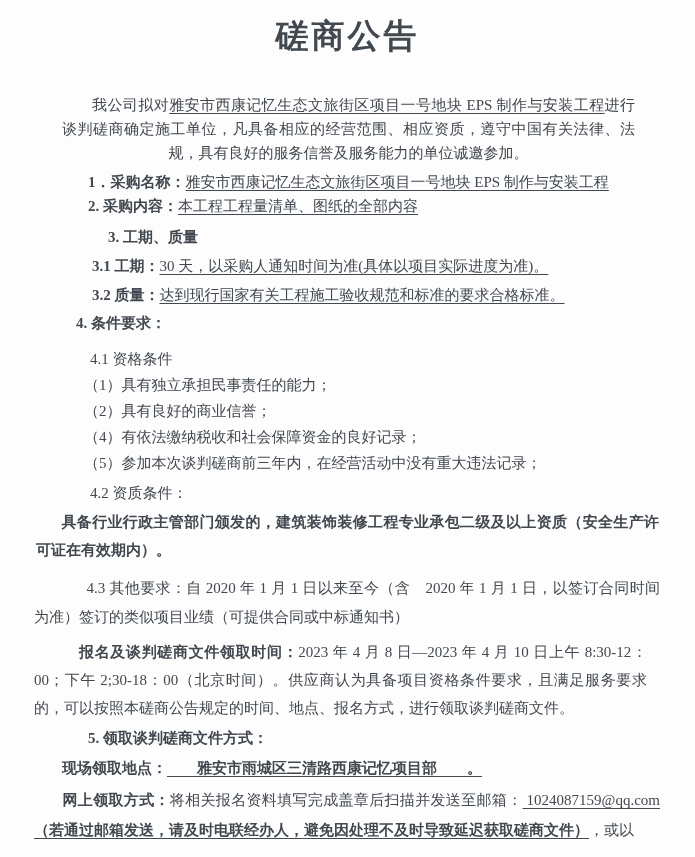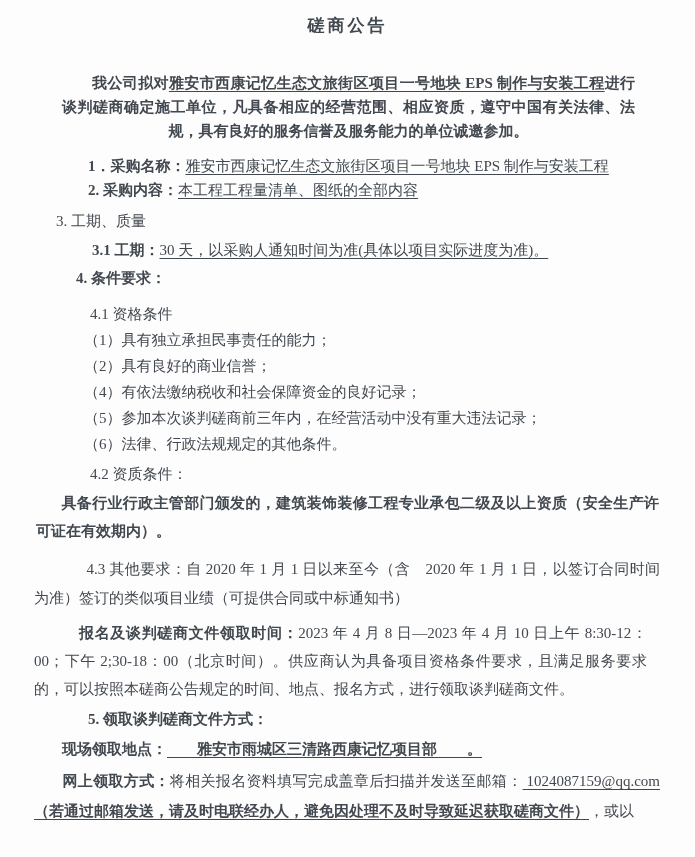--- a/index.html
+++ b/index.html
@@ -13,35 +13,34 @@
     font-family: "Liberation Serif", "DejaVu Serif", serif;
     font-size: 15px;
     overflow: hidden;
   }
   p { margin: 0; }
   .b { font-weight: bold; }
   .u { text-decoration: underline; text-underline-offset: 3px; }
   .title {
     padding-top: 14px;
     text-align: center;
-    font-size: 17px;
+    font-size: 33px;
     font-weight: bold;
     letter-spacing: 3px;
   }
   .intro {
-    margin: 34px 60px 13px 62px;
+    margin: 34px 60px 7px 62px;
     line-height: 24px;
     text-align: justify;
     text-align-last: center;
     text-indent: 2em;
-    font-weight: bold;
   }
   .row1 { margin: 4px 40px 0 88px; line-height: 21px; }
   .row2 { margin: 3px 40px 10px 88px; line-height: 21px; }
-  .h3   { margin: 8px 0 0 56px;  line-height: 20px; font-weight: normal; }
+  .h3   { margin: 8px 0 0 108px;  line-height: 20px; font-weight: bold; }
   .s31  { margin: 9px 40px 0 92px; line-height: 21px; }
   .s32  { margin: 8px 40px 0 92px; line-height: 21px; }
   .h4   { margin: 7px 0 16px 76px;  line-height: 20px; font-weight: bold; }
   .h41  { margin: 12px 0 0 90px; line-height: 20px; }
   .qual { margin: 7px 0 0 84px;  line-height: 19px; }
   .h42  { margin: 10px 0 0 90px; line-height: 20px; }
   .p42  { margin: 5px 36px 0 36px; line-height: 28px; font-weight: bold; text-indent: 1.7em; text-align: justify; }
   .p43  { margin: 10px 35px 0 34px; line-height: 29px; text-indent: 3.5em; text-align: justify; font-family: Liberation Serif, serif; }
   .signup { margin: 6px 48px 0 34px; line-height: 28px; text-indent: 3em; text-align: justify; }
   .h5   { margin: 6px 0 0 88px;  line-height: 20px; font-weight: bold; }
@@ -58,30 +57,30 @@
   <p class="intro"><span>我公司拟对</span><span class="u">雅安市西康记忆生态文旅街区项目一号地块 EPS 制作与安装工程</span><span>进行谈判磋商确定施工单位，凡具备相应的经营范围、相应资质，遵守中国有关法律、法规，具有良好的服务信誉及服务能力的单位诚邀参加。</span></p>
 
   <p class="row1"><span class="b">1．采购名称：</span><span class="u">雅安市西康记忆生态文旅街区项目一号地块 EPS 制作与安装工程</span></p>
 
   <p class="row2"><span class="b">2. 采购内容：</span><span class="u">本工程工程量清单、图纸的全部内容</span></p>
 
   <p class="h3">3. 工期、质量</p>
 
   <p class="s31"><span class="b">3.1 工期：</span><span class="u">30 天，以采购人通知时间为准(具体以项目实际进度为准)。</span></p>
 
+  <p class="s32"><span class="b">3.2 质量：</span><span class="u">达到现行国家有关工程施工验收规范和标准的要求合格标准。</span></p>
 
   <p class="h4">4. 条件要求：</p>
 
   <p class="h41">4.1 资格条件</p>
 
   <p class="qual">（1）具有独立承担民事责任的能力；</p>
   <p class="qual">（2）具有良好的商业信誉；</p>
   <p class="qual">（4）有依法缴纳税收和社会保障资金的良好记录；</p>
   <p class="qual">（5）参加本次谈判磋商前三年内，在经营活动中没有重大违法记录；</p>
-  <p class="qual">（6）法律、行政法规规定的其他条件。</p>
 
   <p class="h42">4.2 资质条件：</p>
 
   <p class="p42">具备行业行政主管部门颁发的，建筑装饰装修工程专业承包二级及以上资质（安全生产许可证在有效期内）。</p>
 
   <p class="p43"><span>4.3 其他要求：</span><span>自 2020 年 1 月 1 日以来至今（含　2020 年 1 月 1 日，以签订合同时间为准）签订的类似项目业绩（可提供合同或中标通知书）</span></p>
 
   <p class="signup"><span class="b">报名及谈判磋商文件领取时间：</span><span>2023 年 4 月 8 日—2023 年 4 月 10 日上午 8:30-12：00；下午 2;30-18：00（北京时间）。供应商认为具备项目资格条件要求，且满足服务要求的，可以按照本磋商公告规定的时间、地点、报名方式，进行领取谈判磋商文件。</span></p>
 
   <p class="h5">5.  领取谈判磋商文件方式：</p>

